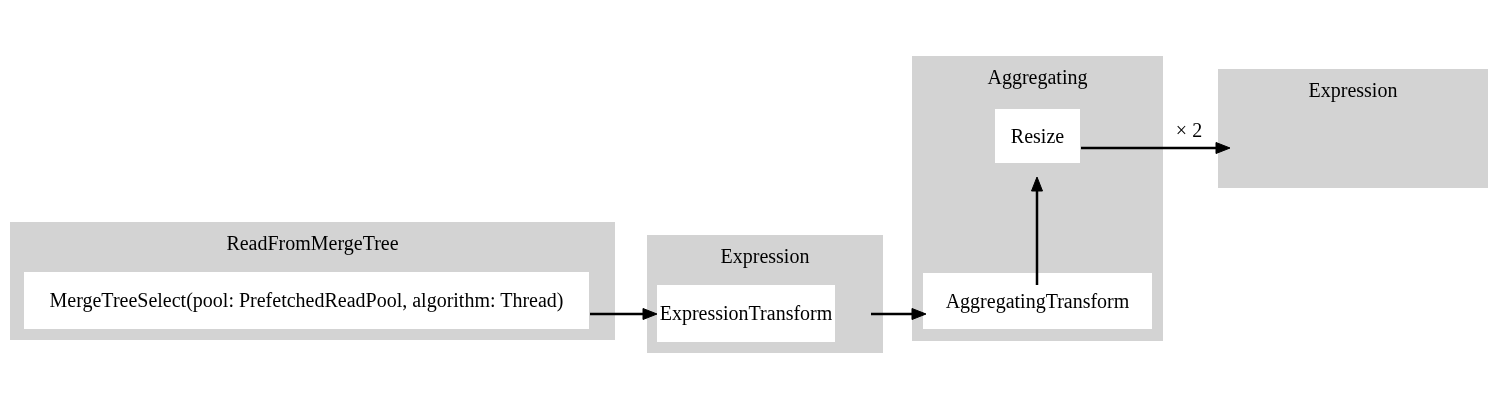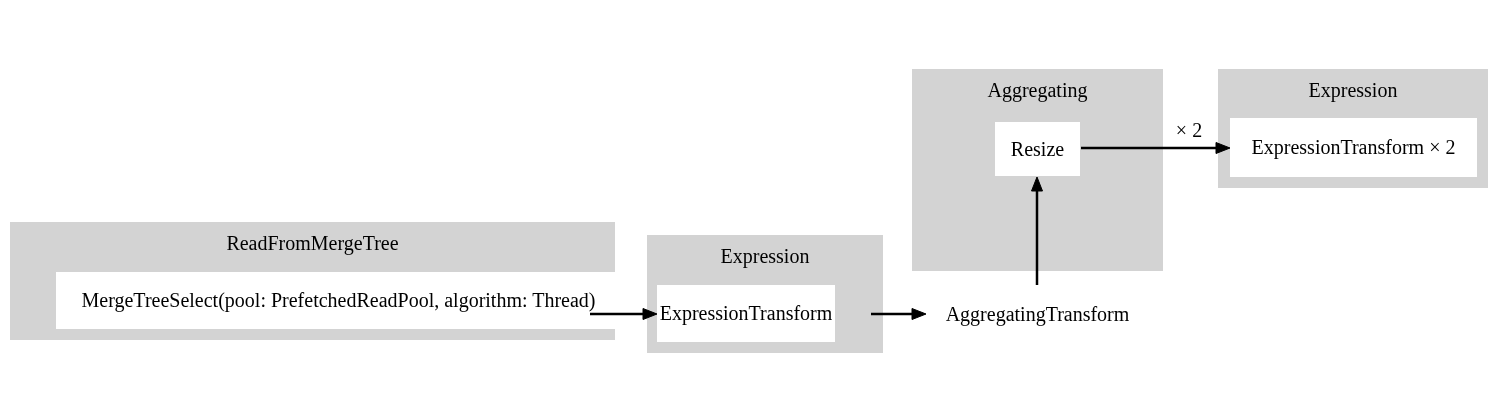--- a/index.html
+++ b/index.html
@@ -35,24 +35,24 @@
     background: var(--node-fill, #ffffff);
     display: flex;
     align-items: center;
     justify-content: center;
     font-size: 20px;
     white-space: nowrap;
   }
   
   .cluster-read        { left: 10px;   top: 222px; width: 605px; height: 118px; }
   .cluster-expr1       { left: 647px;  top: 235px; width: 236px; height: 118px; }
-  .cluster-agg         { left: 912px;  top: 69px;  width: 251px; height: 202px; }
+  .cluster-agg         { left: 912px;  top: 56px;  width: 251px; height: 285px; }
   .cluster-expr2       { left: 1218px; top: 69px;  width: 270px; height: 119px; }
   
-  .node-mergetree      { left: 14px; top: 50px;  width: 565px; height: 57px; margin-left: 32px; }
+  .node-mergetree      { left: 14px; top: 50px;  width: 565px; height: 57px; }
   .node-expr1          { left: 10px; top: 50px;  width: 178px; height: 57px; }
   .node-resize         { left: 83px; top: 53px;  width: 85px;  height: 54px; }
   .node-aggtransform   { left: 11px; top: 217px; width: 229px; height: 56px; }
   .node-expr2          { left: 12px; top: 49px;  width: 247px; height: 59px; }
   .edges {
     position: absolute;
     left: 0; top: 0;
     width: 1502px;
     height: 410px;
     pointer-events: none;
@@ -92,21 +92,20 @@
   </div>
 
   <div class="cluster cluster-agg">
     <div class="cluster-title">Aggregating</div>
     <div class="node node-resize">Resize</div>
     <div class="node node-aggtransform">AggregatingTransform</div>
   </div>
 
   <div class="cluster cluster-expr2">
     <div class="cluster-title">Expression</div>
-    <div class="node node-expr2">ExpressionTransform × 2</div>
   </div>
 
   <svg class="edges" viewBox="0 0 1502 410" xmlns="http://www.w3.org/2000/svg">
     <g>
       <line x1="590" y1="314" x2="645" y2="314"></line>
       <polygon points="657,314 643,308.5 643,319.5"></polygon>
     </g>
     <g>
       <line x1="871" y1="314" x2="913" y2="314"></line>
       <polygon points="926,314 912,308.5 912,319.5"></polygon>

